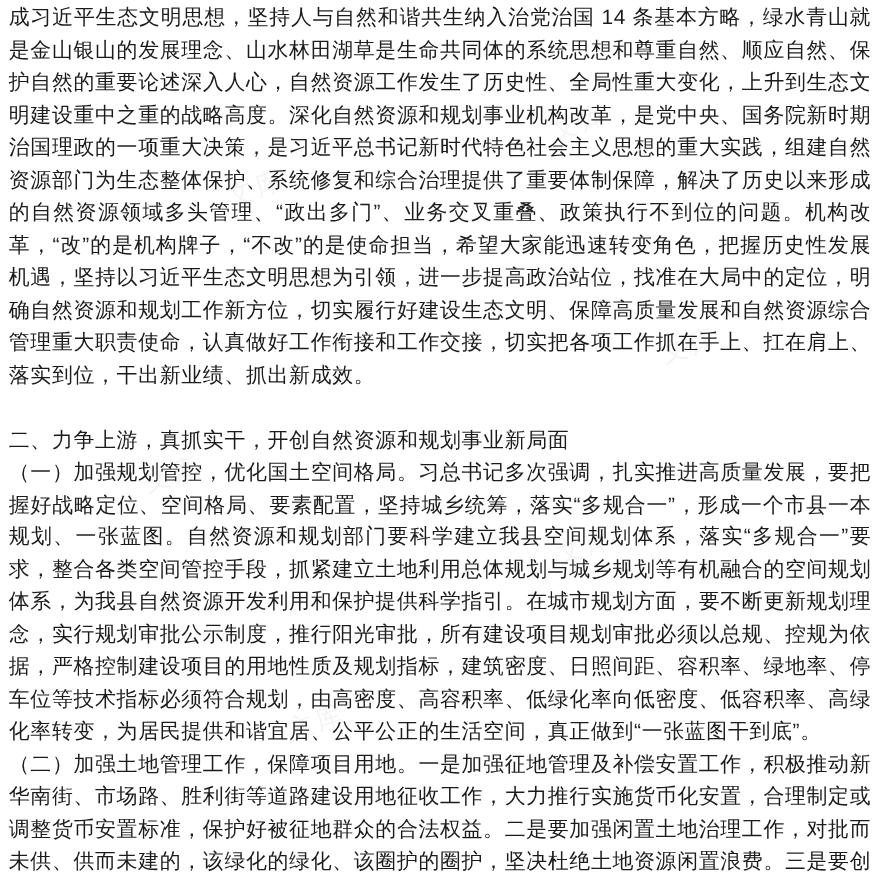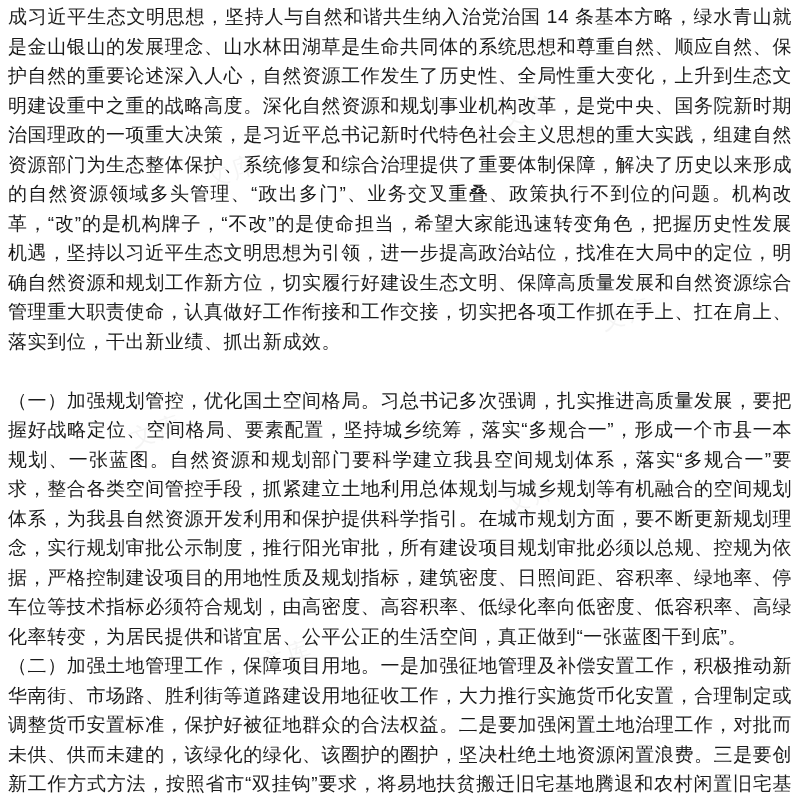--- a/index.html
+++ b/index.html
@@ -76,19 +76,20 @@
     <span class="wm wm4">文库</span>
     <span class="wm wm5">文库</span>
     <span class="wm wm6">文库</span>
   </div>
 
   <div class="content">
     <p class="para">成习近平生态文明思想，坚持人与自然和谐共生纳入治党治国 14 条基本方略，绿水青山就是金山银山的发展理念、山水林田湖草是生命共同体的系统思想和尊重自然、顺应自然、保护自然的重要论述深入人心，自然资源工作发生了历史性、全局性重大变化，上升到生态文明建设重中之重的战略高度。深化自然资源和规划事业机构改革，是党中央、国务院新时期治国理政的一项重大决策，是习近平总书记新时代特色社会主义思想的重大实践，组建自然资源部门为生态整体保护、系统修复和综合治理提供了重要体制保障，解决了历史以来形成的自然资源领域多头管理、“政出多门”、业务交叉重叠、政策执行不到位的问题。机构改革，“改”的是机构牌子，“不改”的是使命担当，希望大家能迅速转变角色，把握历史性发展机遇，坚持以习近平生态文明思想为引领，进一步提高政治站位，找准在大局中的定位，明确自然资源和规划工作新方位，切实履行好建设生态文明、保障高质量发展和自然资源综合管理重大职责使命，认真做好工作衔接和工作交接，切实把各项工作抓在手上、扛在肩上、落实到位，干出新业绩、抓出新成效。</p>
 
     <div class="spacer"></div>
 
+    <p class="para heading">二、力争上游，真抓实干，开创自然资源和规划事业新局面</p>
 
     <p class="para">（一）加强规划管控，优化国土空间格局。习总书记多次强调，扎实推进高质量发展，要把握好战略定位、空间格局、要素配置，坚持城乡统筹，落实“多规合一”，形成一个市县一本规划、一张蓝图。自然资源和规划部门要科学建立我县空间规划体系，落实“多规合一”要求，整合各类空间管控手段，抓紧建立土地利用总体规划与城乡规划等有机融合的空间规划体系，为我县自然资源开发利用和保护提供科学指引。在城市规划方面，要不断更新规划理念，实行规划审批公示制度，推行阳光审批，所有建设项目规划审批必须以总规、控规为依据，严格控制建设项目的用地性质及规划指标，建筑密度、日照间距、容积率、绿地率、停车位等技术指标必须符合规划，由高密度、高容积率、低绿化率向低密度、低容积率、高绿化率转变，为居民提供和谐宜居、公平公正的生活空间，真正做到“一张蓝图干到底”。</p>
 
     <p class="para">（二）加强土地管理工作，保障项目用地。一是加强征地管理及补偿安置工作，积极推动新华南街、市场路、胜利街等道路建设用地征收工作，大力推行实施货币化安置，合理制定或调整货币安置标准，保护好被征地群众的合法权益。二是要加强闲置土地治理工作，对批而未供、供而未建的，该绿化的绿化、该圈护的圈护，坚决杜绝土地资源闲置浪费。三是要创新工作方式方法，按照省市“双挂钩”要求，将易地扶贫搬迁旧宅基地腾退和农村闲置旧宅基地腾退一并纳入土地增减挂项目，盘活利用土地，提升土地利用水平，全力保障好全县</p>
   </div>
 
 </div>
 
 </body></html>

